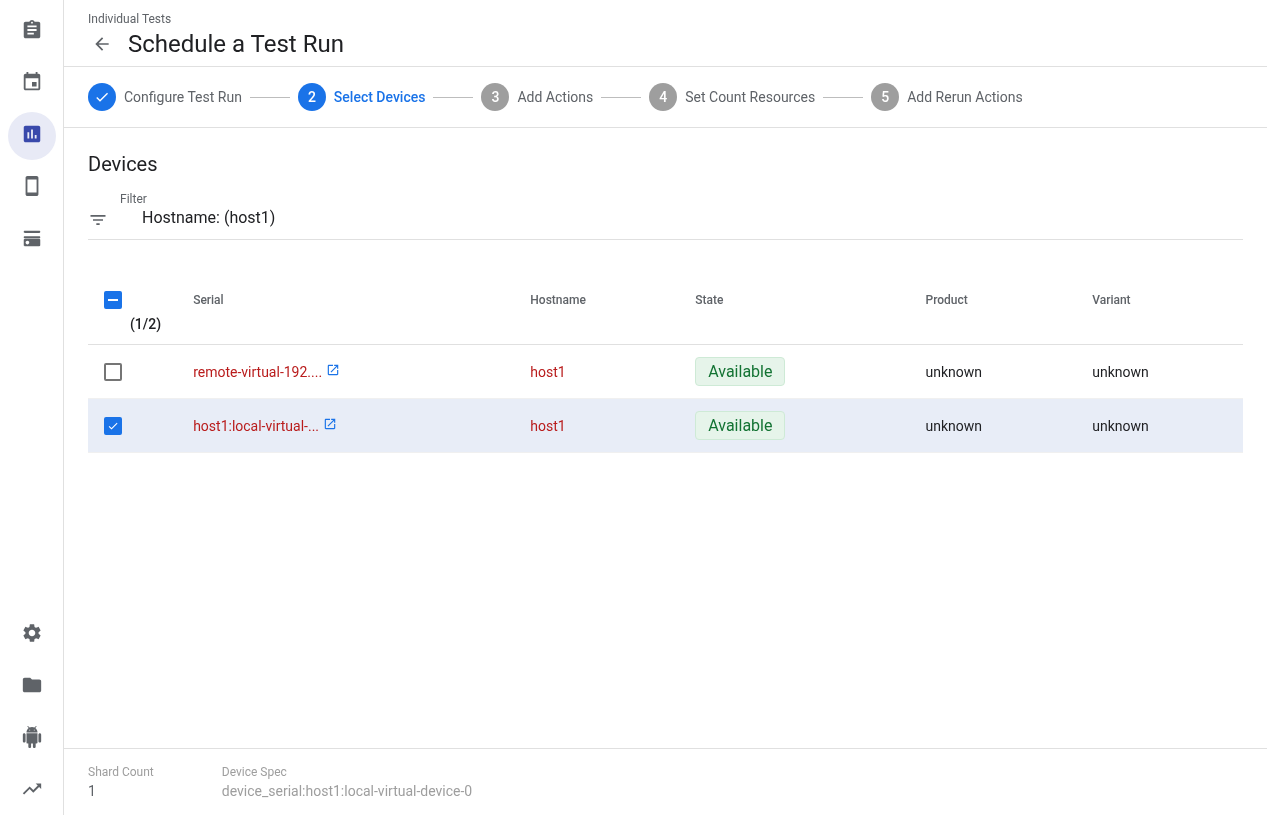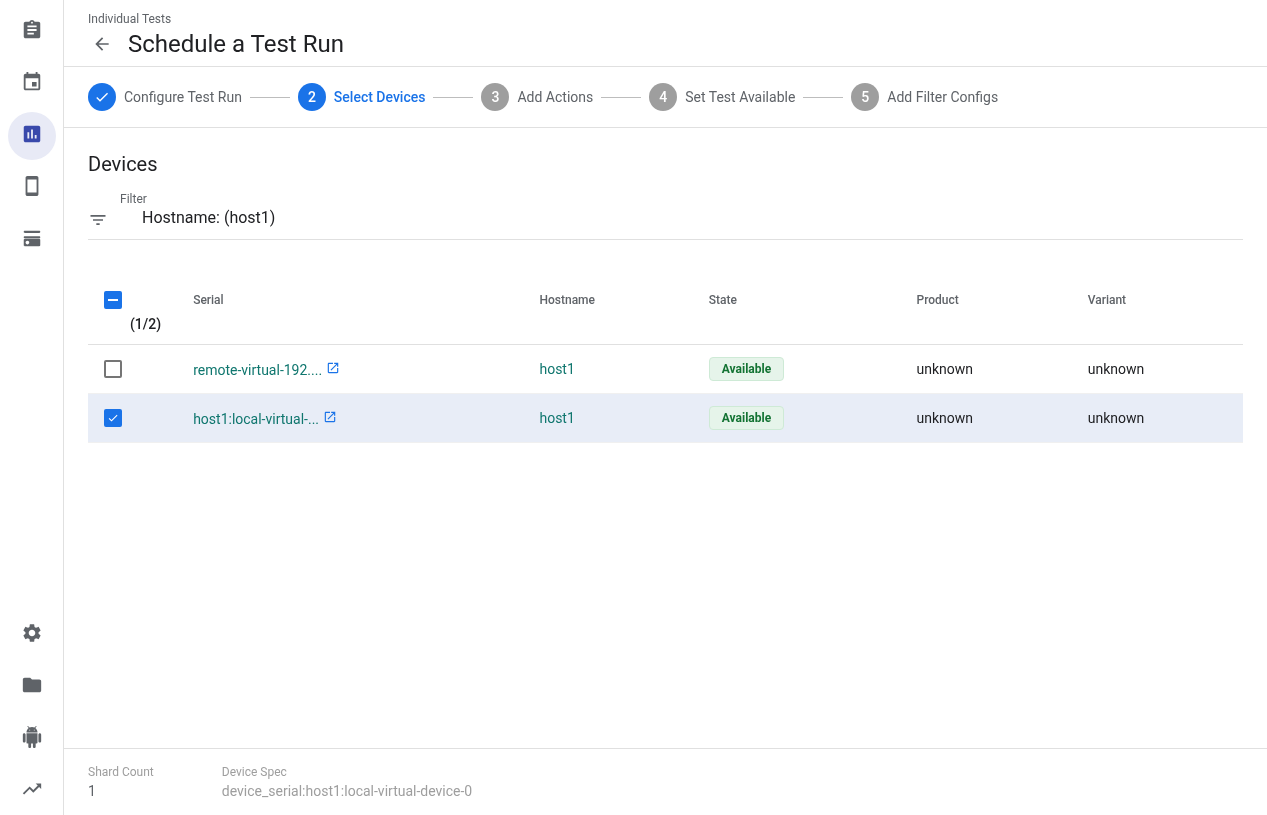--- a/index.html
+++ b/index.html
@@ -201,36 +201,36 @@
     .checkbox.indeterminate {
       background: #1a73e8;
       border-color: #1a73e8;
     }
     .indeterminate-line {
       width: 10px;
       height: 2px;
       background: #fff;
     }
     .link {
-      color: #0f766e;
+      color: #b91c1c;
       text-decoration: none;
       display: flex;
-      align-items: flex-end;
+      align-items: center;
       gap: 4px;
     }
     .external-icon {
       font-size: 14px;
       color: #1a73e8;
     }
     .badge {
       display: inline-block;
       padding: 4px 12px;
       border-radius: 4px;
-      font-size: 12px;
-      font-weight: 700;
+      font-size: 16px;
+      font-weight: 400;
     }
     .badge.available {
       background: #e6f4ea;
       color: #137333;
       border: 1px solid #ceead6;
     }
 
     
     .count-label {
       font-size: 14px;
@@ -363,27 +363,27 @@
     <div class="step-connector"></div>
 
     <div class="step">
       <div class="step-circle inactive">3</div>
       <span class="step-label inactive">Add Actions</span>
     </div>
     <div class="step-connector"></div>
 
     <div class="step">
       <div class="step-circle inactive">4</div>
-      <span class="step-label inactive">Set Test Available</span>
+      <span class="step-label inactive">Set Count Resources</span>
     </div>
     <div class="step-connector"></div>
 
     <div class="step">
       <div class="step-circle inactive">5</div>
-      <span class="step-label inactive">Add Filter Configs</span>
+      <span class="step-label inactive">Add Rerun Actions</span>
     </div>
   </div>
 
   <div class="content">
     <h2 class="section-title">Devices</h2>
 
     <div class="filter-container">
       <div class="filter-icon">
         <svg width="20" height="20" viewBox="0 0 24 24" fill="#5f6368">
             <path d="M10 18h4v-2h-4v2zM3 6v2h18V6H3zm3 7h12v-2H6v2z"></path>

